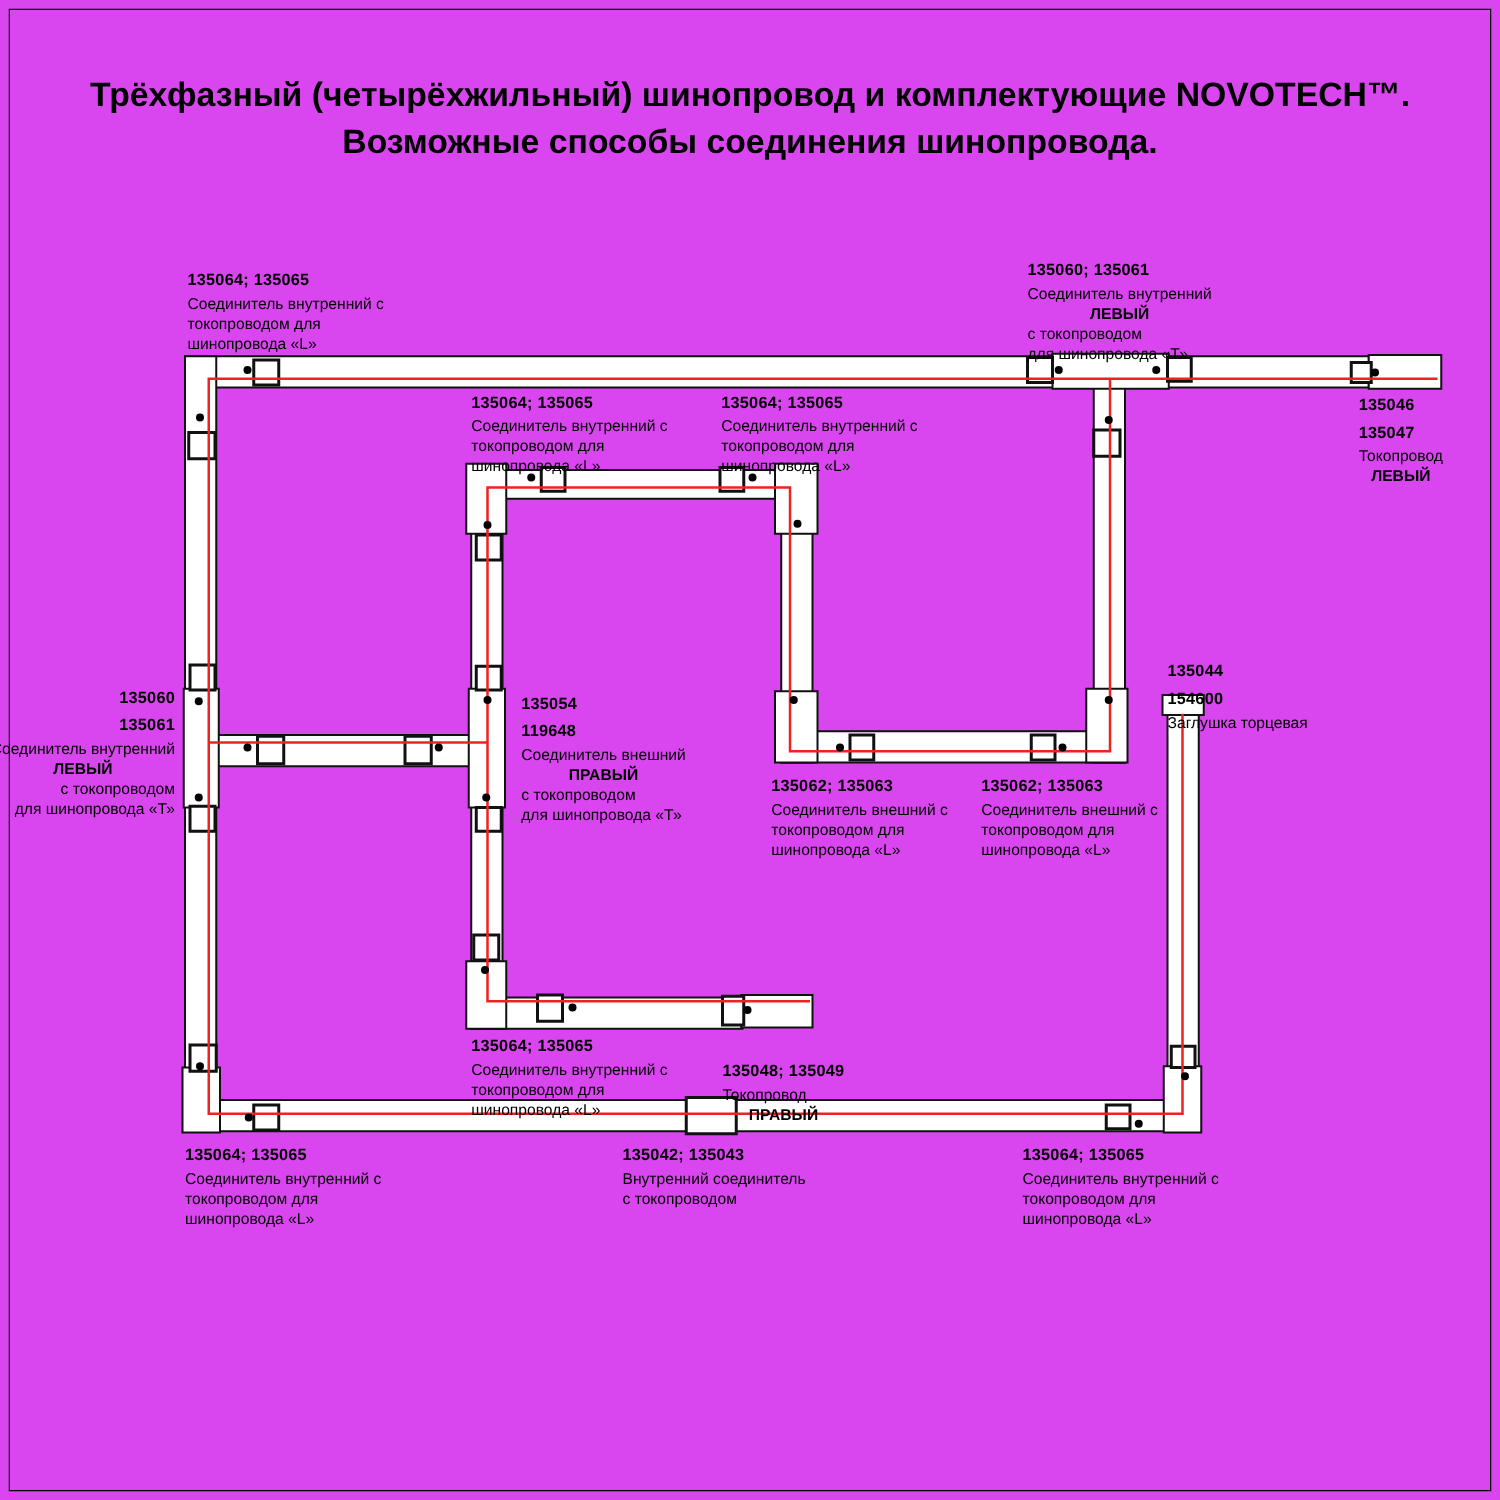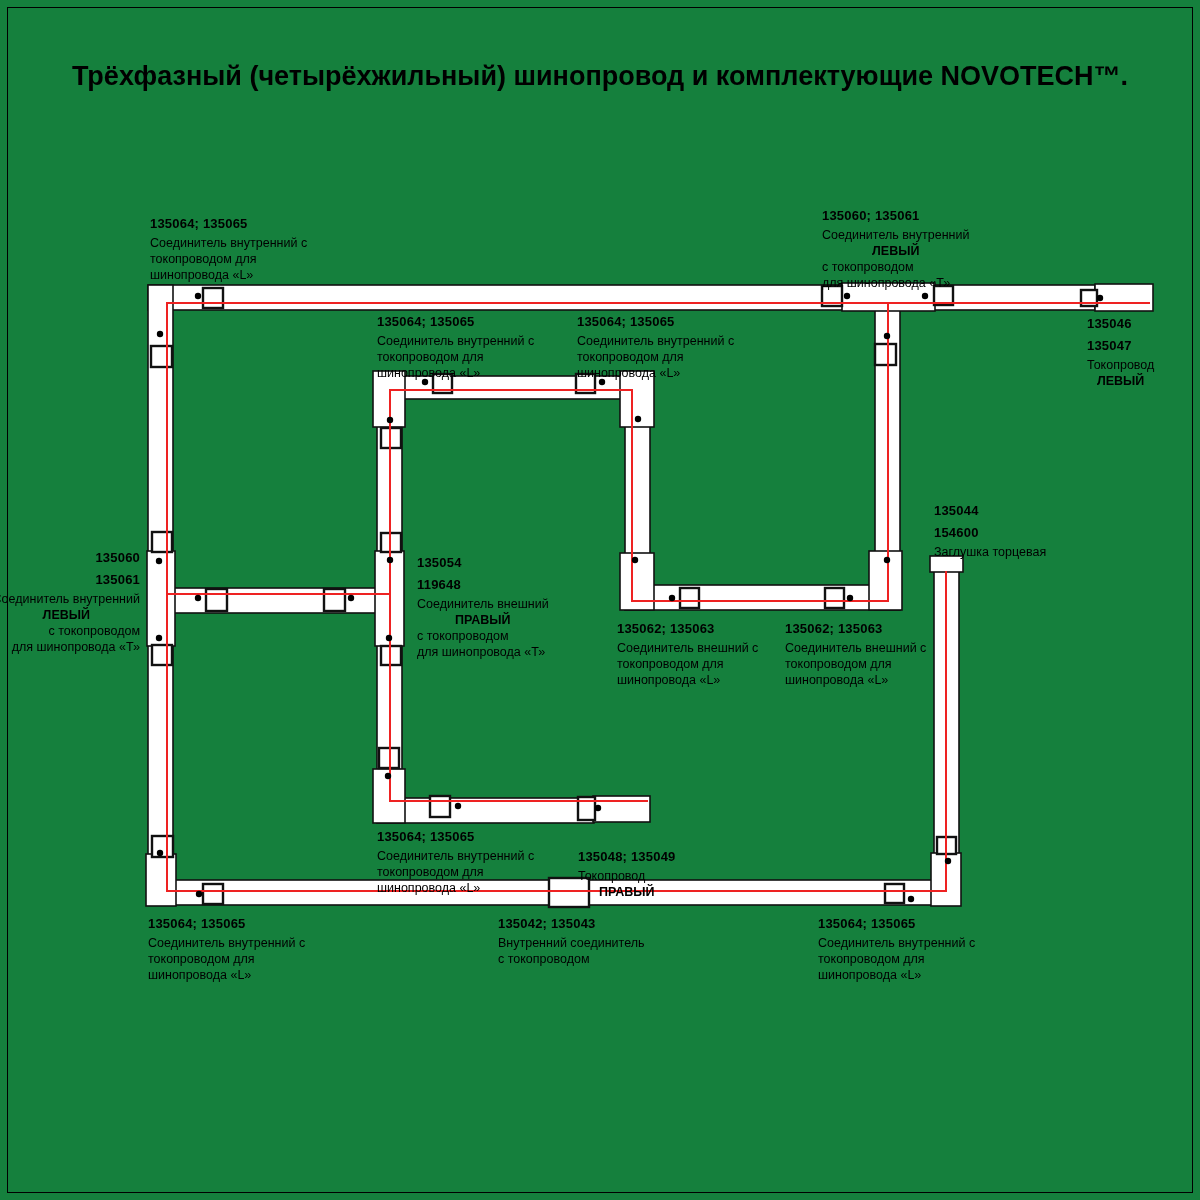--- a/index.html
+++ b/index.html
@@ -1,18 +1,18 @@
 <!DOCTYPE html>
 <html><head>
 <meta charset="utf-8">
 <style>
   html,body { margin:0; padding:0; background:#fff; }
   .page {
     position:relative; width:1200px; height:1200px; overflow:hidden;
-    background:#15803d; font-family:"Liberation Sans","DejaVu Sans",sans-serif; color:#000;
+    background:#d946ef; font-family:"Liberation Sans","DejaVu Sans",sans-serif; color:#000;
   }
   .page-border {
     position:absolute; left:7px; top:7px; right:7px; bottom:7px;
     border:1px solid #000; pointer-events:none;
   }
   .title-block {
     position:absolute; left:0; top:58px; width:1200px;
     text-align:center; font-weight:bold; font-size:27px; line-height:37px;
   }
   svg.diagram { position:absolute; left:0; top:0; }
@@ -22,20 +22,21 @@
   .lbl .desc { font-size:12.5px; line-height:16px; font-weight:normal; }
   .lbl .desc-bold { font-size:12.5px; line-height:16px; font-weight:bold;text-align:center; }
 </style>
 </head>
 <body>
 
 <div class="page">
   <div class="page-border"></div>
   <div class="title-block">
     <div>Трёхфазный (четырёхжильный) шинопровод и комплектующие NOVOTECH™.</div>
+    <div>Возможные способы соединения шинопровода.</div>
   </div>
   <svg class="diagram" id="diagram-svg" width="1200" height="1200" viewBox="0 0 1200 1200">
       <rect x="148" y="285" width="947" height="25" fill="#ffffff" stroke="#111111" stroke-width="1.6"></rect>
       <rect x="1095" y="284" width="58" height="27" fill="#ffffff" stroke="#111111" stroke-width="1.6"></rect>
       <rect x="148" y="285" width="25" height="620" fill="#ffffff" stroke="#111111" stroke-width="1.6"></rect>
       <rect x="148" y="880" width="811" height="25" fill="#ffffff" stroke="#111111" stroke-width="1.6"></rect>
       <rect x="934" y="570" width="25" height="335" fill="#ffffff" stroke="#111111" stroke-width="1.6"></rect>
       <rect x="930" y="556" width="33" height="16" fill="#ffffff" stroke="#111111" stroke-width="1.6"></rect>
       <rect x="875" y="310" width="25" height="300" fill="#ffffff" stroke="#111111" stroke-width="1.6"></rect>
       <rect x="625" y="585" width="275" height="25" fill="#ffffff" stroke="#111111" stroke-width="1.6"></rect>
@@ -164,21 +165,21 @@
         <div class="desc">Соединитель внешний с</div>
         <div class="desc">токопроводом для</div>
         <div class="desc">шинопровода «L»</div>
       </div>
       <div class="lbl" style="top: 618px; left: 785px;">
         <div class="code">135062; 135063</div>
         <div class="desc">Соединитель внешний с</div>
         <div class="desc">токопроводом для</div>
         <div class="desc">шинопровода «L»</div>
       </div>
-      <div class="lbl" style="top: 500px; left: 934px;">
+      <div class="lbl" style="top: 526px; left: 934px;">
         <div class="code">135044</div>
         <div class="code">154600</div>
         <div class="desc">Заглушка торцевая</div>
       </div>
       <div class="lbl" style="top: 826px; left: 377px;">
         <div class="code">135064; 135065</div>
         <div class="desc">Соединитель внутренний с</div>
         <div class="desc">токопроводом для</div>
         <div class="desc">шинопровода «L»</div>
       </div>

